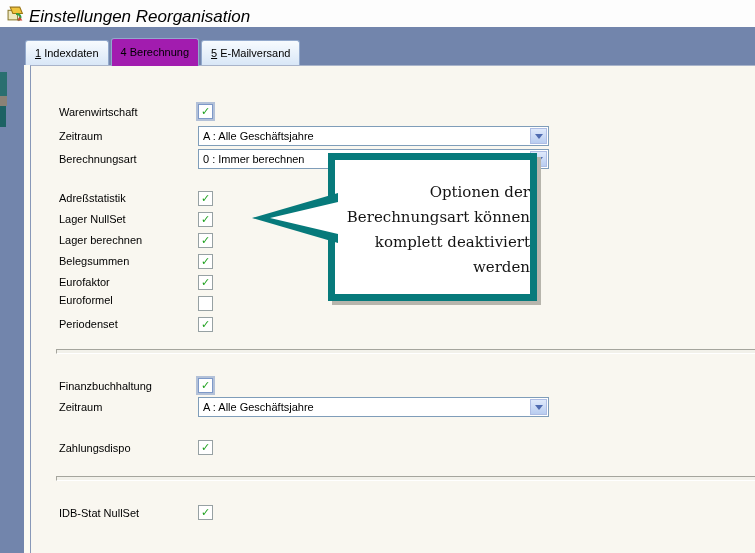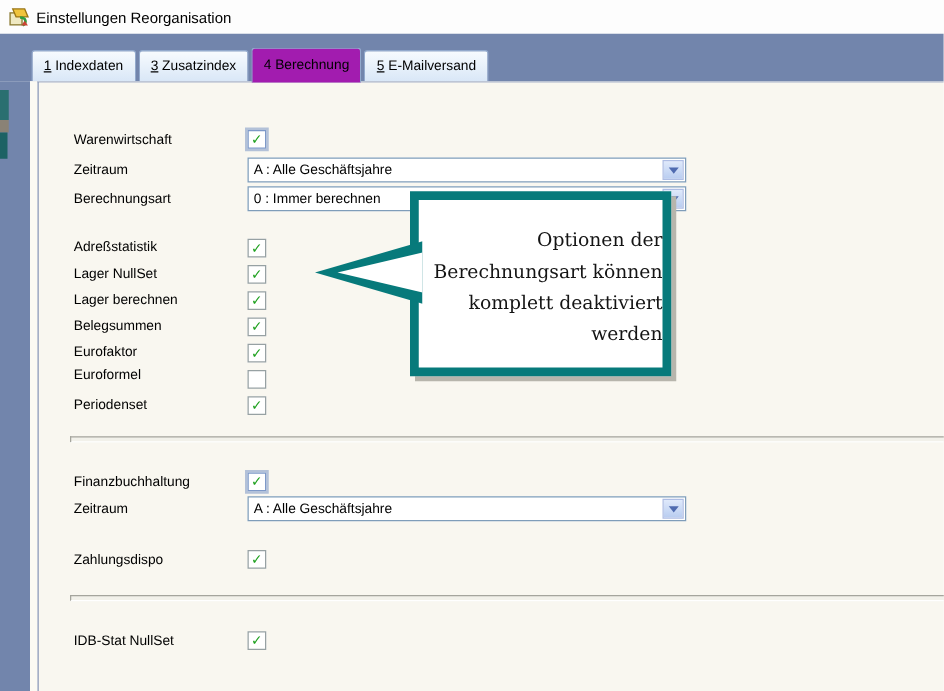--- a/index.html
+++ b/index.html
@@ -2,21 +2,21 @@
 <html><head>
 <meta charset="utf-8">
 <style>
   html,body{margin:0;padding:0;}
   body{width:755px;height:553px;position:relative;overflow:hidden;background:#fdfdfd;
        font-family:"Liberation Sans",sans-serif;}
 
   
   .titlebar{position:absolute;left:0;top:0;width:755px;height:27px;background:#fdfdfd;}
   .app-icon{position:absolute;left:7px;top:5px;width:17px;height:17px;}
-  .title-text{position:absolute;left:29px;top:7px;font-size:12px;color:#000;white-space:nowrap;}
+  .title-text{position:absolute;left:29px;top:7px;font-size:17px;color:#000;white-space:nowrap;font-style:italic;}
 
   
   .band{position:absolute;left:0;top:27px;width:755px;height:38px;background:#7285ac;}
   .leftstrip{position:absolute;left:0;top:65px;width:24px;height:488px;background:#7285ac;}
   .lightstrip{position:absolute;left:24px;top:65px;width:6px;height:488px;background:#fbfaf3;}
   .frag{position:absolute;}
   .frag1{left:0;top:72px;width:7px;height:24px;background:#2a6f70;}
   .frag2{left:0;top:96px;width:7px;height:10px;background:#8a8276;}
   .frag3{left:0;top:106px;width:6px;height:21px;background:#1d6264;}
 
@@ -75,21 +75,20 @@
 
 <div class="band"></div>
 <div class="leftstrip"></div>
 <div class="lightstrip"></div>
 <div class="frag frag1"></div>
 <div class="frag frag2"></div>
 <div class="frag frag3"></div>
 
 <div class="tabstrip">
   <div class="tab"><span class="mnem">1</span><span>Indexdaten</span></div>
-  <div class="tab"><span class="mnem">3</span><span>Zusatzindex</span></div>
   <div class="tab active"><span class="mnem">4</span><span>Berechnung</span></div>
   <div class="tab"><span class="mnem">5</span><span>E-Mailversand</span></div>
 </div>
 
 <div class="panel">
 
   <div class="lbl" style="left:28px;top:40px;">Warenwirtschaft</div>
   <div class="cb blue" style="left:167px;top:38px;"><span>✓</span></div>
 
   <div class="lbl" style="left:28px;top:64px;">Zeitraum</div>

